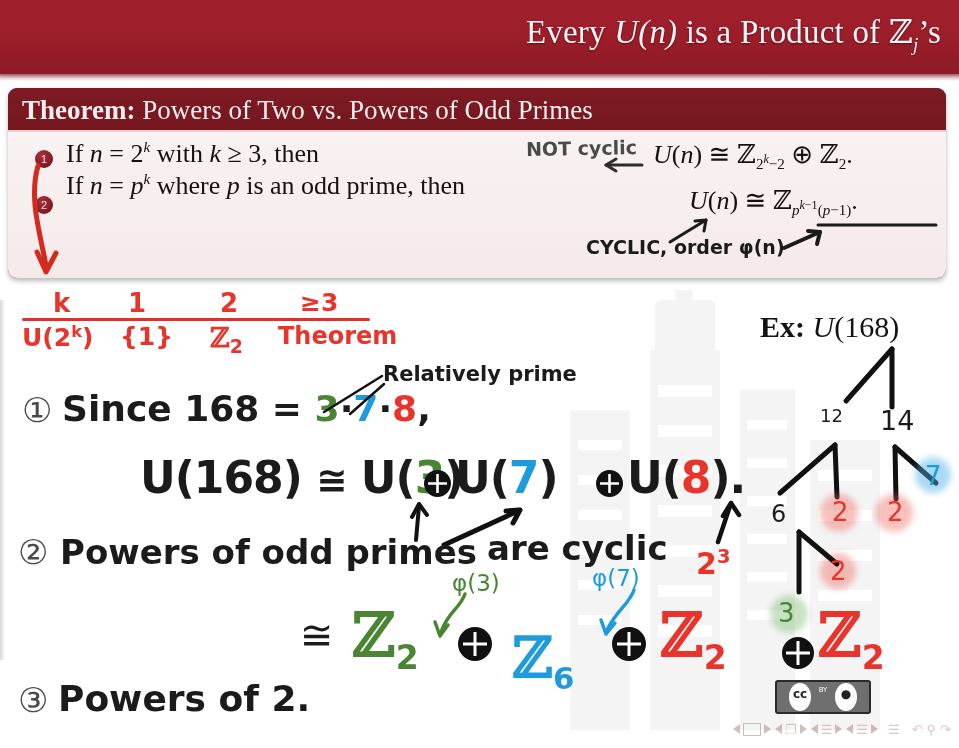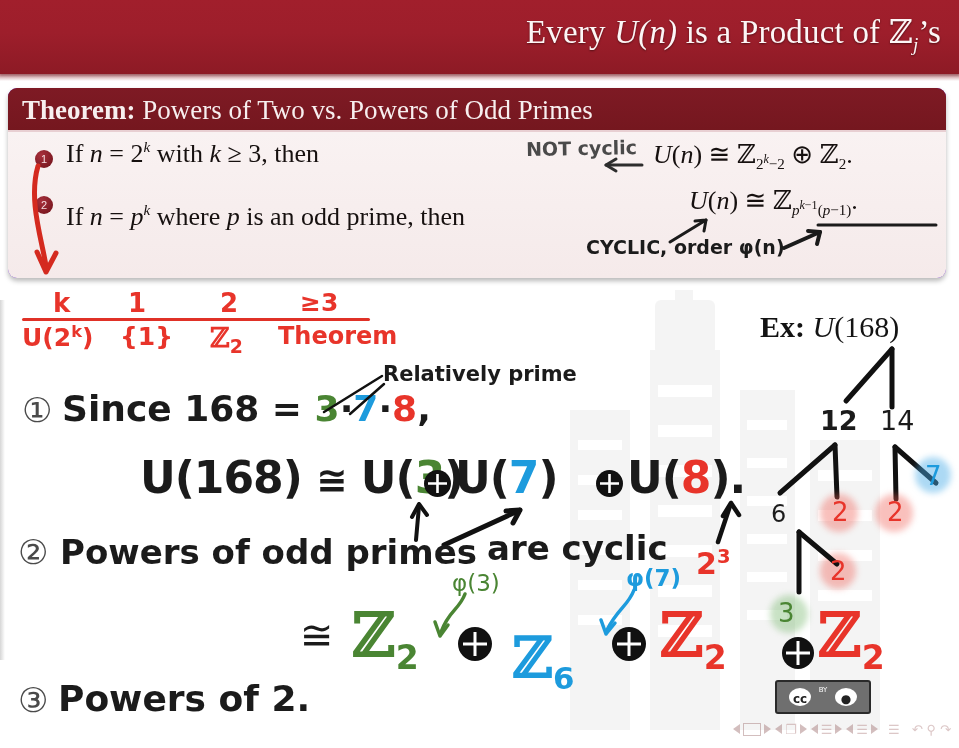--- a/index.html
+++ b/index.html
@@ -85,21 +85,21 @@
   
   .nav{position:absolute;bottom:6px;right:8px;height:26px;display:flex;align-items:center;gap:4px;opacity:.55;}
   .navgrp{display:flex;align-items:center;gap:3px;}
   .tri{width:0;height:0;border-top:5px solid transparent;border-bottom:5px solid transparent;}
   .tri.l{border-right:7px solid #b08a8a;}
   .tri.r{border-left:7px solid #b08a8a;}
   .navbox{width:16px;height:11px;border:1.5px solid #b08a8a;}
   .navicon{font-size:13px;color:#c09a9a;font-family:"DejaVu Sans",sans-serif;}
   .ccbadge{position:absolute;right:88px;bottom:34px;width:92px;height:30px;
     background:#6f6f6f;border:2px solid #2a2a2a;border-radius:3px;display:flex;align-items:center;justify-content:space-around;}
-  .ccdisc{width:22px;height:18px;border-radius:50%;background:#fff;color:#222;
+  .ccdisc{width:22px;height:28px;border-radius:50%;background:#fff;color:#222;
     font-family:"DejaVu Sans",sans-serif;font-size:12px;font-weight:bold;line-height:22px;text-align:center;}
   .ccby{position:absolute;bottom:18px;left:50%;transform:translateX(-50%);font-size:7px;color:#fff;font-family:"DejaVu Sans",sans-serif;}
   .leftedge{position:absolute;left:0;top:300px;width:5px;height:360px;
     background:linear-gradient(90deg,rgba(0,0,0,.16),rgba(0,0,0,0));}
 </style>
 </head>
 <body>
 
 <div id="slide">
 
@@ -157,21 +157,21 @@
 
       <div class="bullet" style="left:27px;top:18px;">1</div>
       <div class="stmt" style="left:58px;top:7px;">
         If <span class="it">n</span> = 2<sup class="it">k</sup> with <span class="it">k</span> ≥ 3, then
       </div>
       <div class="stmt" style="left:626px;top:7px;margin-left:19px;">
         <span class="it">U</span>(<span class="it">n</span>) ≅ <span class="bb">ℤ</span><sub>2<sup class="it" style="font-size:.8em">k</sup>−2</sub> ⊕ <span class="bb">ℤ</span><sub>2</sub>.
       </div>
 
       <div class="bullet" style="left:27px;top:64px;">2</div>
-      <div class="stmt" style="left:58px;top:70px;">
+      <div class="stmt" style="left:58px;top:39px;">
         If <span class="it">n</span> = <span class="it">p</span><sup class="it">k</sup> where <span class="it">p</span> is an odd prime, then
       </div>
       <div class="stmt" style="left:681px;top:53px;">
         <span class="it">U</span>(<span class="it">n</span>) ≅ <span class="bb">ℤ</span><sub><span class="it">p</span><sup style="font-size:.8em"><span class="it">k</span>−1</sup>(<span class="it">p</span>−1)</sub>.
       </div>
 
       <div class="hw hw-gry" style="left:518px;top:6px;font-size:19px;line-height:20px;transform:rotate(-1deg);">
         <span>NOT cyclic</span>
       </div>
       <svg style="left:588px;top:24px;" width="50" height="20">
@@ -221,21 +221,21 @@
 
   <svg style="left:740px;top:345px;" width="219" height="200">
     <path d="M152 4 L106 56" stroke="#111" stroke-width="5" fill="none" stroke-linecap="round"></path>
     <path d="M152 4 L152 62" stroke="#111" stroke-width="5" fill="none" stroke-linecap="round"></path>
     <path d="M95 100 L40 148" stroke="#111" stroke-width="5" fill="none" stroke-linecap="round"></path>
     <path d="M95 100 L97 152" stroke="#111" stroke-width="5" fill="none" stroke-linecap="round"></path>
     <path d="M155 102 L156 154" stroke="#111" stroke-width="5" fill="none" stroke-linecap="round"></path>
     <path d="M155 102 L196 138" stroke="#111" stroke-width="5" fill="none" stroke-linecap="round"></path>
   </svg>
 
-  <div class="hw hw-blk" style="left:820px;top:405px;font-size:27px;font-weight:bold;text-align:center;">12</div>
+  <div class="hw hw-blk" style="left:820px;top:405px;font-size:18px;font-weight:normal;text-align:center;">12</div>
   <div class="hw hw-blk" style="left:880px;top:405px;font-size:27px;font-weight:normal;">14</div>
 
   <div class="halo halo-red" style="left:820px;top:494px;width:38px;height:38px;"></div>
   <div class="halo halo-red" style="left:875px;top:494px;width:38px;height:38px;"></div>
   <div class="halo halo-blu" style="left:915px;top:457px;width:36px;height:36px;"></div>
   <div class="halo halo-red" style="left:820px;top:553px;width:36px;height:36px;"></div>
   <div class="halo halo-grn" style="left:770px;top:595px;width:38px;height:38px;"></div>
 
   <div class="hw hw-blk" style="left:771px;top:500px;font-size:24px;font-weight:normal;">6</div>
   <div class="hw hw-red" style="left:832px;top:497px;font-size:26px;font-weight:normal;">2</div>
@@ -302,21 +302,21 @@
 
   <div class="hw hw-gry" style="left:18px;top:532px;font-size:34px;font-weight:normal;">②</div>
   <div class="hw hw-blk" style="left:60px;top:532px;font-size:34px;">Powers of odd primes</div>
   <div class="hw hw-blk" style="left:487px;top:528px;font-size:34px;">are cyclic</div>
 
   <div class="hw hw-grn" style="left:452px;top:570px;font-size:23px;font-weight:normal;">φ(3)</div>
   <svg style="left:425px;top:592px;" width="46" height="50">
     <path d="M40 2 C 34 18, 24 18, 16 40" stroke="#4a8533" stroke-width="3.5" fill="none" stroke-linecap="round"></path>
     <path d="M15 44 L10 30 M15 44 L23 33" stroke="#4a8533" stroke-width="3.5" fill="none" stroke-linecap="round"></path>
   </svg>
-  <div class="hw hw-blu" style="left:626px;top:565px;font-size:23px;font-weight:bold;">φ(7)</div>
+  <div class="hw hw-blu" style="left:592px;top:565px;font-size:23px;font-weight:normal;">φ(7)</div>
   <svg style="left:592px;top:588px;" width="46" height="52">
     <path d="M42 2 C 36 18, 26 20, 15 42" stroke="#1d9bdd" stroke-width="3.5" fill="none" stroke-linecap="round"></path>
     <path d="M14 46 L9 32 M14 46 L23 35" stroke="#1d9bdd" stroke-width="3.5" fill="none" stroke-linecap="round"></path>
   </svg>
 
   <div class="hw hw-blk" style="left:300px;top:612px;font-size:40px;font-weight:normal;">≅</div>
   <div class="hw hw-grn" style="left:352px;top:600px;font-size:60px;">
     <span style="font-family:'DejaVu Serif',serif;">ℤ</span><sub style="font-size:.55em;">2</sub>
   </div>
   <div class="oplus" style="left:458px;top:627px;width:34px;height:34px;">

